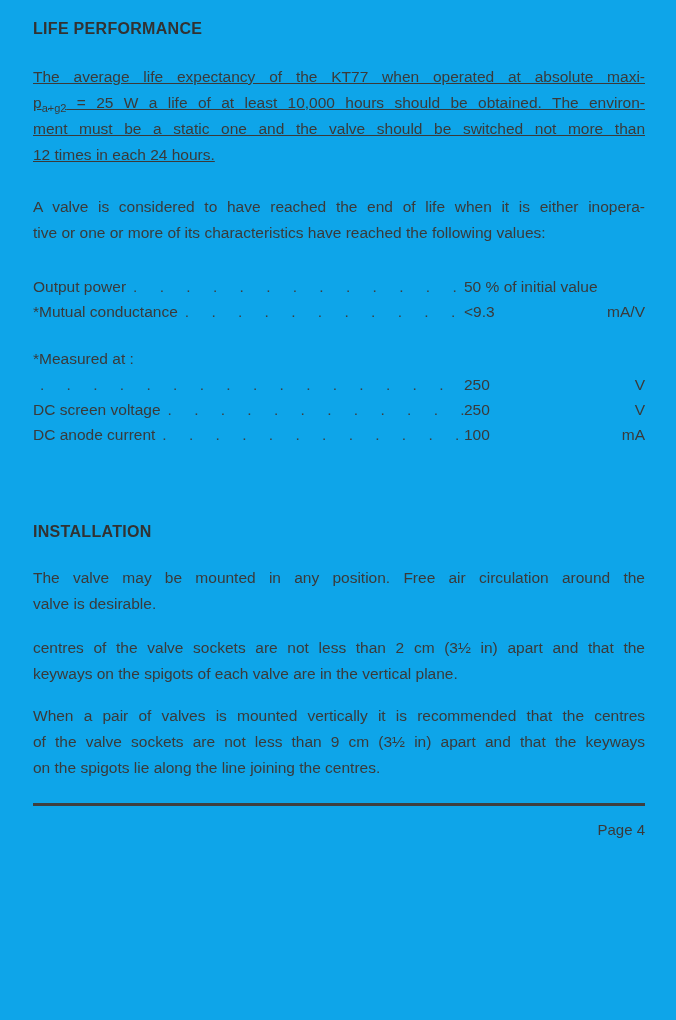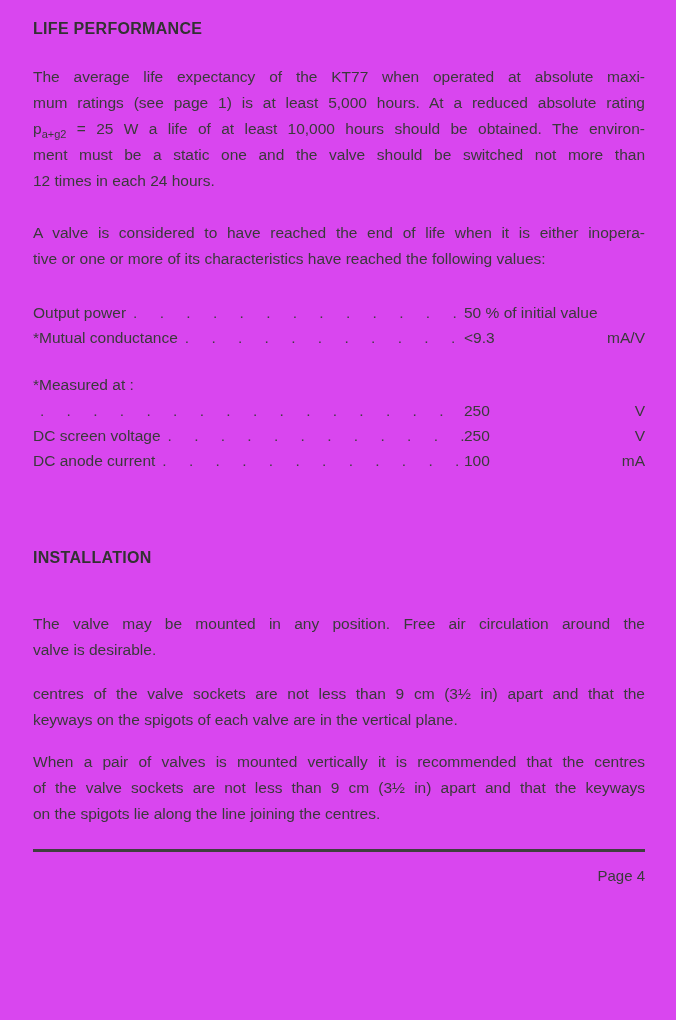--- a/index.html
+++ b/index.html
@@ -1,21 +1,21 @@
 <!DOCTYPE html>
 <html><head>
 <meta charset="utf-8">
 <style>
   html, body { margin: 0; padding: 0; background: #ffffff; }
   .page {
     position: relative;
     width: 676px;
     height: 1020px;
     box-sizing: border-box;
-    background: #d946ef;
+    background: #0ea5e9;
     padding: 20px 31px 0 33px;
     font-family: "Liberation Sans", "DejaVu Sans", sans-serif;
     font-size: 15.5px;
     line-height: 26px;
     color: #3a3a3a;
     overflow: hidden;
   }
   .sec-heading {
     font-size: 16px;
     font-weight: 700;
@@ -24,21 +24,21 @@
     letter-spacing: 0.3px;
   }
   .para .ln {
     text-align: justify;
     text-align-last: justify;
     white-space: normal;
   }
   .para .ln.last {
     text-align-last: left;
   }
-  .p-life1 { margin-top: 26px; }
+  .p-life1 { margin-top: 26px; text-decoration: underline; }
   .p-life2 { margin-top: 26px; }
   .criteria { margin-top: 28px; }
   .measured { margin-top: 22px; }
   .measured-heading { line-height: 26px; }
   .spec-row {
     display: flex;
     align-items: baseline;
     line-height: 25px;
     height: 25px;
   }
@@ -53,21 +53,21 @@
   }
   .valblock {
     flex: none;
     width: 181px;
     display: flex;
     align-items: baseline;
   }
   .val { flex: 1 1 auto; white-space: nowrap; }
   .unit { flex: none; text-align: right; white-space: nowrap; }
   .h-install { margin-top: 76px; }
-  .p-inst1 { margin-top: 44px; }
+  .p-inst1 { margin-top: 24px; }
   .p-inst2 { margin-top: 18px; }
   .p-inst3 { margin-top: 16px; }
   .footer-rule {
     margin-top: 22px;
     border: none;
     border-top: 3px solid #3f3f3f;
     height: 0;
   }
   .footer-text {
     margin-top: 12px;
@@ -83,21 +83,20 @@
 </style>
 </head>
 <body>
 
 <div class="page">
 
   <div class="sec-heading">LIFE PERFORMANCE</div>
 
   <div class="para p-life1">
     <div class="ln">The average life expectancy of the KT77 when operated at absolute maxi-</div>
-    <div class="ln">mum ratings (see page 1) is at least 5,000 hours. At a reduced absolute rating</div>
     <div class="ln"><span>p</span><sub>a+g2</sub><span> = 25 W a life of at least 10,000 hours should be obtained. The environ-</span></div>
     <div class="ln">ment must be a static one and the valve should be switched not more than</div>
     <div class="ln last">12 times in each 24 hours.</div>
   </div>
 
   <div class="para p-life2">
     <div class="ln">A valve is considered to have reached the end of life when it is either inopera-</div>
     <div class="ln last">tive or one or more of its characteristics have reached the following values:</div>
   </div>
 
@@ -148,21 +147,21 @@
   </div>
 
   <div class="sec-heading h-install">INSTALLATION</div>
 
   <div class="para p-inst1">
     <div class="ln">The valve may be mounted in any position. Free air circulation around the</div>
     <div class="ln last">valve is desirable.</div>
   </div>
 
   <div class="para p-inst2">
-    <div class="ln">centres of the valve sockets are not less than 9 cm (3½ in) apart and that the</div>
+    <div class="ln">centres of the valve sockets are not less than 2 cm (3½ in) apart and that the</div>
     <div class="ln last">keyways on the spigots of each valve are in the vertical plane.</div>
   </div>
 
   <div class="para p-inst3">
     <div class="ln">When a pair of valves is mounted vertically it is recommended that the centres</div>
     <div class="ln">of the valve sockets are not less than 9 cm (3½ in) apart and that the keyways</div>
     <div class="ln last">on the spigots lie along the line joining the centres.</div>
   </div>
 
   <div class="footer-rule"></div>

